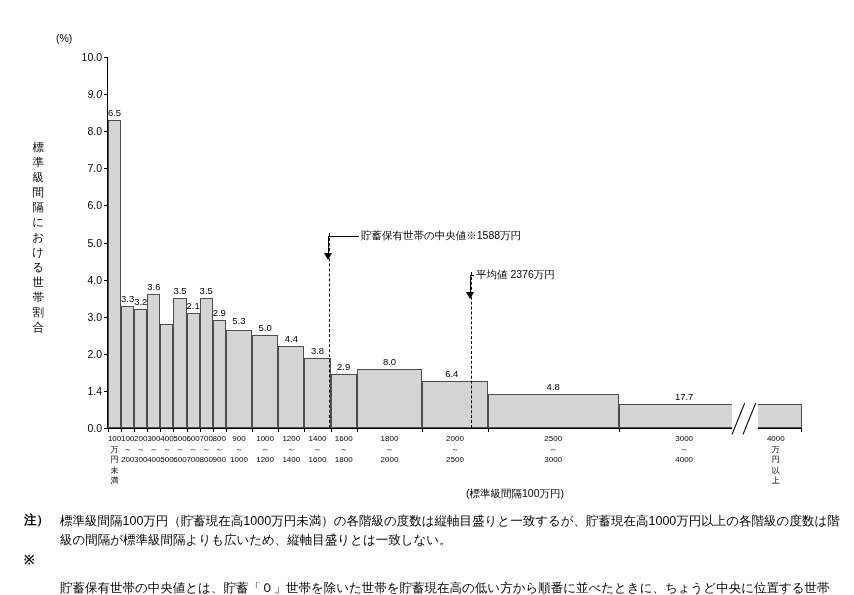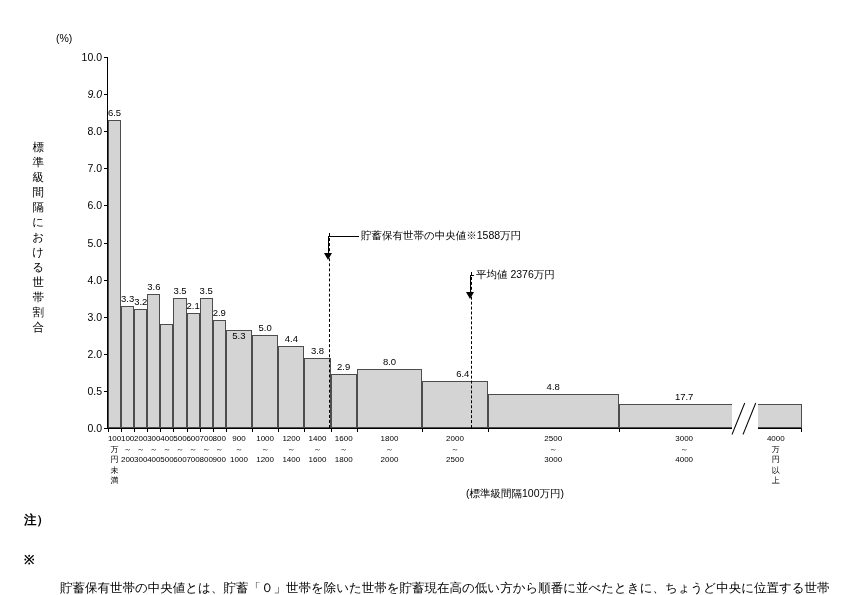--- a/index.html
+++ b/index.html
@@ -198,33 +198,33 @@
         <div class="barval" style="left: 58px; width: 29.0943px; top: 254.12px;">2.8</div>
         <div class="bar" style="left: 65.4717px; width: 13.0943px; height: 129.85px;"></div>
         <div class="barval" style="left: 57.4717px; width: 29.0943px; top: 228.15px;">3.5</div>
         <div class="bar" style="left: 78.566px; width: 13.0943px; height: 115.01px;"></div>
         <div class="barval" style="left: 70.566px; width: 29.0943px; top: 242.99px;">2.1</div>
         <div class="bar" style="left: 91.6604px; width: 13.0943px; height: 129.85px;"></div>
         <div class="barval" style="left: 83.6604px; width: 29.0943px; top: 228.15px;">3.5</div>
         <div class="bar" style="left: 104.755px; width: 13.0943px; height: 107.59px;"></div>
         <div class="barval" style="left: 96.7547px; width: 29.0943px; top: 250.41px;">2.9</div>
         <div class="bar" style="left: 117.849px; width: 26.1887px; height: 98.315px;"></div>
-        <div class="barval" style="left: 109.849px; width: 42.1887px; top: 273px;">5.3</div>
+        <div class="barval" style="left: 109.849px; width: 42.1887px; top: 258px;">5.3</div>
         <div class="bar" style="left: 144.038px; width: 26.1887px; height: 92.75px;"></div>
         <div class="barval" style="left: 136.038px; width: 42.1887px; top: 265.25px;">5.0</div>
         <div class="bar" style="left: 170.226px; width: 26.1887px; height: 81.62px;"></div>
         <div class="barval" style="left: 162.226px; width: 42.1887px; top: 276.38px;">4.4</div>
         <div class="bar" style="left: 196.415px; width: 26.1887px; height: 70.49px;"></div>
         <div class="barval" style="left: 188.415px; width: 42.1887px; top: 287.51px;">3.8</div>
         <div class="bar" style="left: 222.604px; width: 26.1887px; height: 53.795px;"></div>
         <div class="barval" style="left: 214.604px; width: 42.1887px; top: 304.205px;">2.9</div>
         <div class="bar" style="left: 248.792px; width: 65.4717px; height: 59.36px;"></div>
         <div class="barval" style="left: 240.792px; width: 81.4717px; top: 298.64px;">8.0</div>
         <div class="bar" style="left: 314.264px; width: 65.4717px; height: 47.488px;"></div>
-        <div class="barval" style="left: 314px; width: 81.4717px; top: 310.512px;">6.4</div>
+        <div class="barval" style="left: 303px; width: 81.4717px; top: 310.512px;">6.4</div>
         <div class="bar" style="left: 379.736px; width: 130.943px; height: 34.132px;"></div>
         <div class="barval" style="left: 371.736px; width: 146.943px; top: 323.868px;">4.8</div>
         <div class="bar" style="left: 510.679px; width: 130.943px; height: 24.115px;"></div>
         <div class="barval" style="left: 502.679px; width: 146.943px; top: 333.885px;">17.7</div>
         <div class="bar" style="left: 641.623px; width: 52.3774px; height: 24.115px;"></div>
         <div class="xtickmark" style="left: 0px; top: 371px;"></div>
         <div class="xtickmark" style="left: 13.0943px; top: 371px;"></div>
         <div class="xtickmark" style="left: 26.1887px; top: 371px;"></div>
         <div class="xtickmark" style="left: 39.283px; top: 371px;"></div>
         <div class="xtickmark" style="left: 52.3774px; top: 371px;"></div>
@@ -263,21 +263,21 @@
         <div class="xlab" style="left: 548.151px; width: 56px; top: 377px;">3000<br>～<br>4000</div>
         <div class="xlab" style="left: 639.811px; width: 56px; top: 377px;">4000<br>万<br>円<br>以<br>上</div>
         <div class="vline" style="left: 221.032px; top: 176px; height: 195px;"></div>
         <div class="vline" style="left: 363.499px; top: 215px; height: 156px;"></div>
         <div class="breakmask" style="left: 624px; top: 337px; width: 26px; height: 38px;"></div>
         <div class="breakline" style="left: 624px; top: 377px; width: 34px; transform: rotate(-68deg);"></div>
         <div class="breakline" style="left: 635px; top: 377px; width: 34px; transform: rotate(-68deg);"></div>
       </div>
   <div class="ytick" style="top: 371px;">0.0</div>
       <div class="ytickmark" style="top: 371px;"></div>
-      <div class="ytick" style="top: 333.9px;">0.5</div>
+      <div class="ytick" style="top: 333.9px;">1.4</div>
       <div class="ytickmark" style="top: 333.9px;"></div>
       <div class="ytick" style="top: 296.8px;">2.0</div>
       <div class="ytickmark" style="top: 296.8px;"></div>
       <div class="ytick" style="top: 259.7px;">3.0</div>
       <div class="ytickmark" style="top: 259.7px;"></div>
       <div class="ytick" style="top: 222.6px;">4.0</div>
       <div class="ytickmark" style="top: 222.6px;"></div>
       <div class="ytick" style="top: 185.5px;">5.0</div>
       <div class="ytickmark" style="top: 185.5px;"></div>
       <div class="ytick" style="top: 148.4px;">6.0</div>
@@ -288,20 +288,21 @@
       <div class="ytickmark" style="top: 74.2px;"></div>
       <div class="ytick" style="top: 37.1px; font-style: italic;">9.0</div>
       <div class="ytickmark" style="top: 37.1px;"></div>
       <div class="ytick" style="top: 0px;">10.0</div>
       <div class="ytickmark" style="top: 0px;"></div>
     </div>
 
   <div class="xaxis-caption" style="left:466px; top:487px;">(標準級間隔100万円)</div>
 
   <div class="note-label" style="left:24px; top:512px;">注）</div>
+  <div class="note-body" style="left:60px; top:512px; width:790px;">標準級間隔100万円（貯蓄現在高1000万円未満）の各階級の度数は縦軸目盛りと一致するが、貯蓄現在高1000万円以上の各階級の度数は階級の間隔が標準級間隔よりも広いため、縦軸目盛りとは一致しない。</div>
 
   <div class="note-label" style="left:24px; top:551px;">※</div>
   <div class="note-body" style="left:60px; top:551px; width:780px;margin-top:28px;">貯蓄保有世帯の中央値とは、貯蓄「０」世帯を除いた世帯を貯蓄現在高の低い方から順番に並べたときに、ちょうど中央に位置する世帯の貯蓄現在高をいう。</div>
 
 <div class="anno" style="left: 361px; top: 229px;">貯蓄保有世帯の中央値※1588万円</div>
     <div class="annoline" style="left: 328.032px; top: 236px; width: 30.9675px;"></div>
     <div class="annovert" style="left: 328.032px; top: 236px; height: 18px;"></div>
     <div class="arrowhead" style="left: 324.032px; top: 253px;"></div>
     <div class="anno" style="left: 476px; top: 268px;">平均値 2376万円</div>
     <div class="annoline" style="left: 470.499px; top: 275px; width: 3.50113px;"></div>

